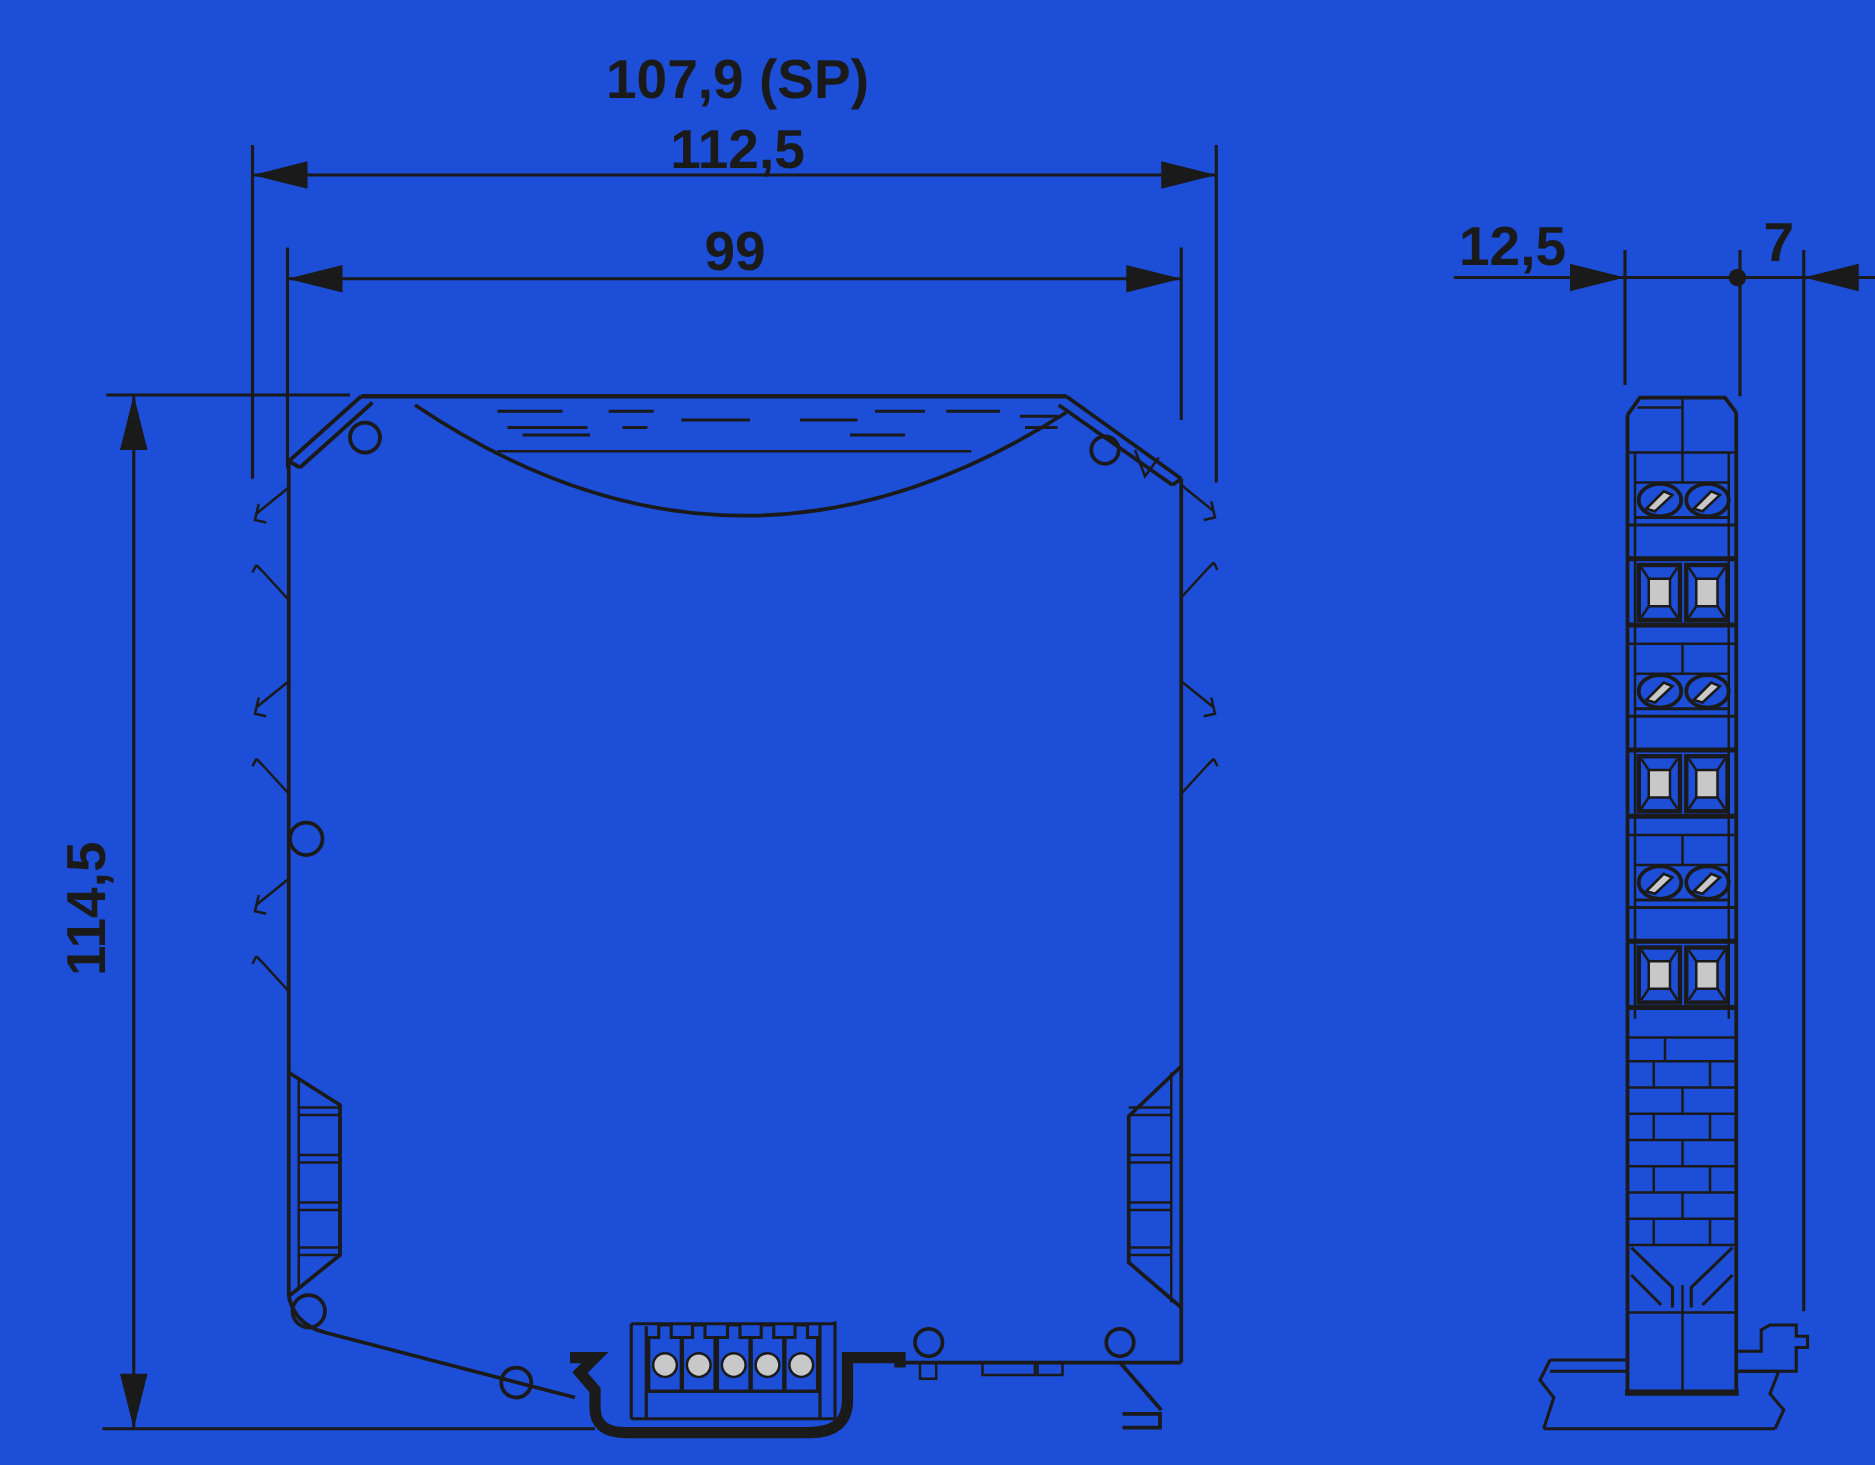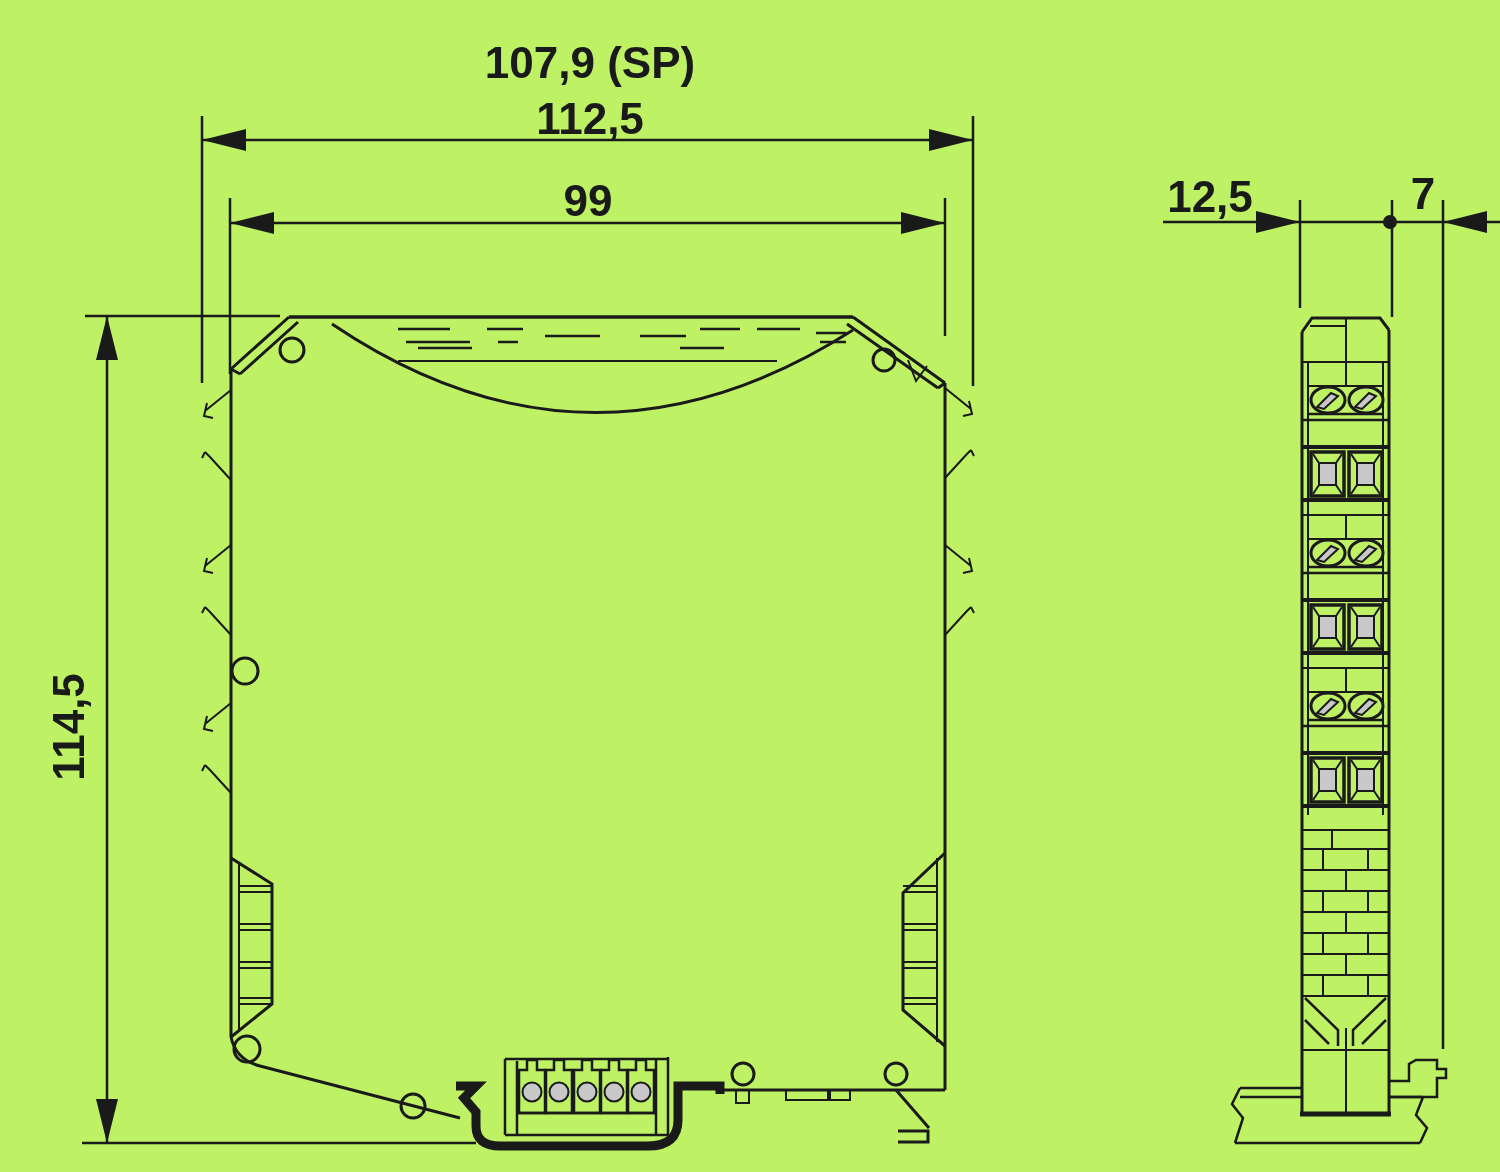--- a/index.html
+++ b/index.html
@@ -1,16 +1,16 @@
 <!DOCTYPE html>
 <html><head>
 <meta charset="utf-8">
 <style>
   html,body{margin:0;padding:0;background:#ffffff;}
-  .stage{position:relative;width:1500px;height:1172px;background:#bef264;overflow:hidden;}
+  .stage{position:relative;width:1500px;height:1172px;background:#1d4ed8;overflow:hidden;}
   svg{display:block;}
   .ln{fill:none;stroke:#1a1a1a;stroke-width:3;}
   .w2{stroke-width:2;}
   .w25{stroke-width:2.5;}
   .w35{stroke-width:3.5;}
   .w4{stroke-width:4;}
   .w5{stroke-width:5;}
   .w9{stroke-width:9;}
   .fill{fill:#1a1a1a;stroke:none;}
   .shade{fill:#c8c8c8;stroke:#1a1a1a;stroke-width:2;}

